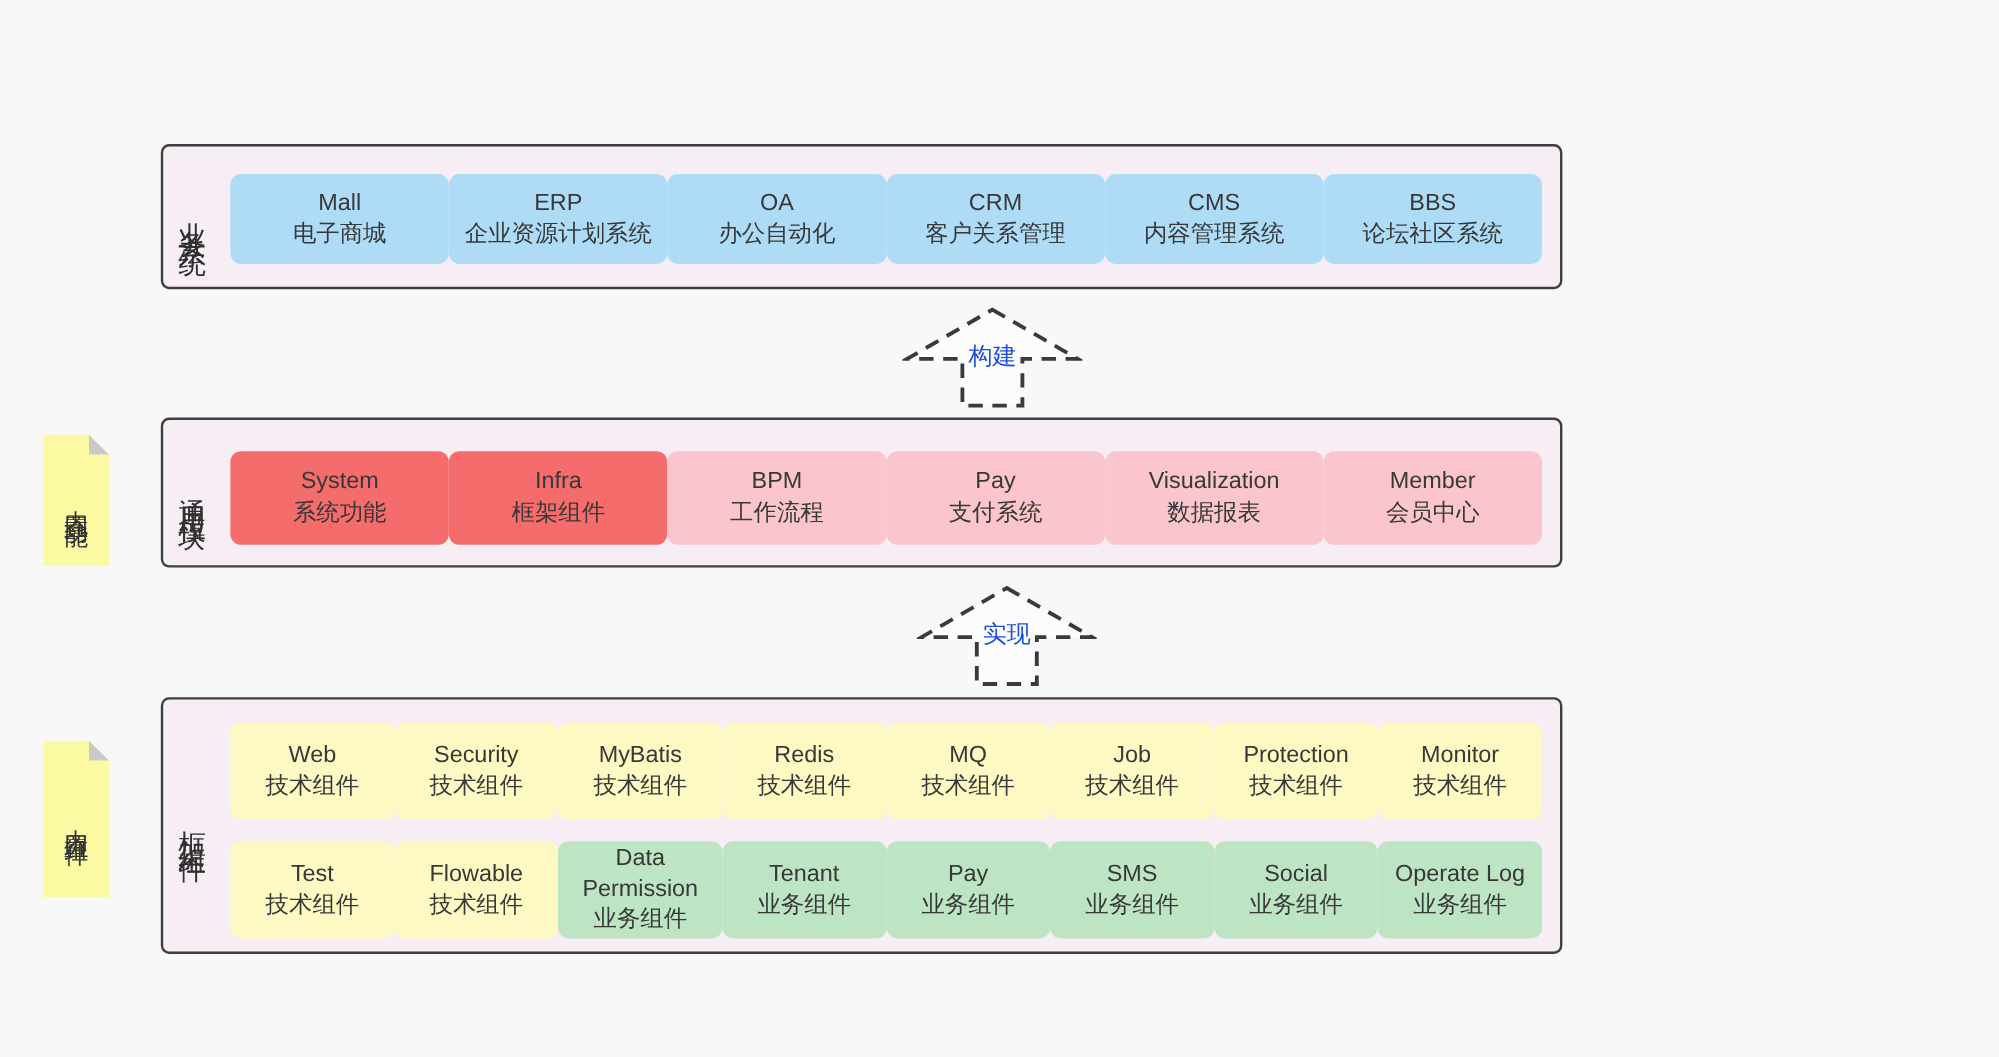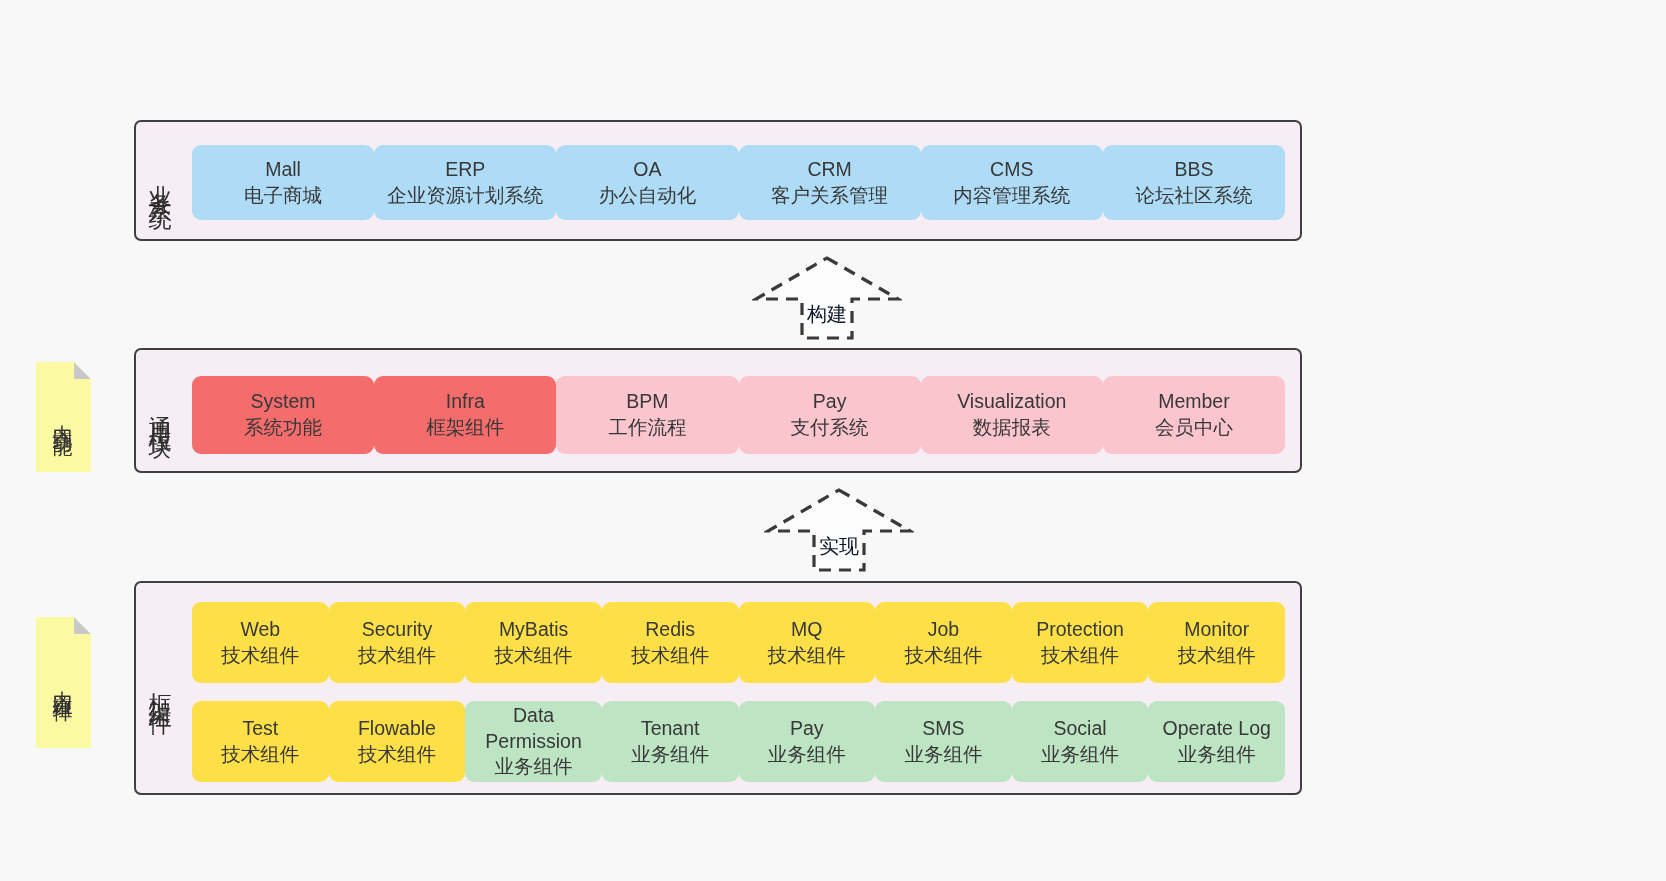--- a/index.html
+++ b/index.html
@@ -32,21 +32,21 @@
     border-radius:9px;box-sizing:border-box;padding:2px 6px;
     display:flex;flex-direction:column;align-items:center;justify-content:center;
     text-align:center;line-height:1.33;font-size:19.5px;color:#383838;
   }
   #panel-business .box{width:190px;height:75px}
   #panel-modules  .box{width:192px;height:78px}
   #panel-components .box{width:142px;height:81px}
   .blue{background:#aedcf7}
   .red{background:#f56c6c}
   .pink{background:#fbc5ce}
-  .green{background:#fde047}
+  .green{background:#fef9c3}
   .green-light{background:#bee5c3}
   
   .sticky{
     position:absolute;left:36px;width:55px;z-index:1;background:#fbf9a2;
     display:flex;align-items:center;justify-content:center;
     writing-mode:vertical-rl;text-orientation:upright;
     font-size:20px;letter-spacing:4px;color:#333;
     clip-path:polygon(0 0,calc(100% - 17px) 0,100% 17px,100% 100%,0 100%);
   }
   .sticky .fold{
@@ -54,22 +54,22 @@
     clip-path:polygon(0 0,100% 100%,0 100%);
   }
   #sticky-modules{top:362px;height:110px}
   #sticky-components{top:617px;height:131px}
   
   .arrow{position:absolute;width:150px;height:86px;z-index:1}
   #arrow-build{left:752px;top:255px}
   #arrow-implement{left:764px;top:487px}
   .arrow svg{display:block;width:100%;height:100%}
   .arrow-label{
-    position:absolute;left:50%;top:46px;transform:translateX(-50%);
-    background:#fcfcfc;padding:0 3px;font-size:20px;color:#0f172a;white-space:nowrap;
+    position:absolute;left:50%;top:28px;transform:translateX(-50%);
+    background:#fcfcfc;padding:0 3px;font-size:20px;color:#1d4ed8;white-space:nowrap;
   }
 </style>
 </head>
 <body>
 
 <section class="panel" id="panel-business">
   <div class="side-label">业务系统</div>
   <div class="boxes">
     <div class="box blue">
       <div>Mall</div>

